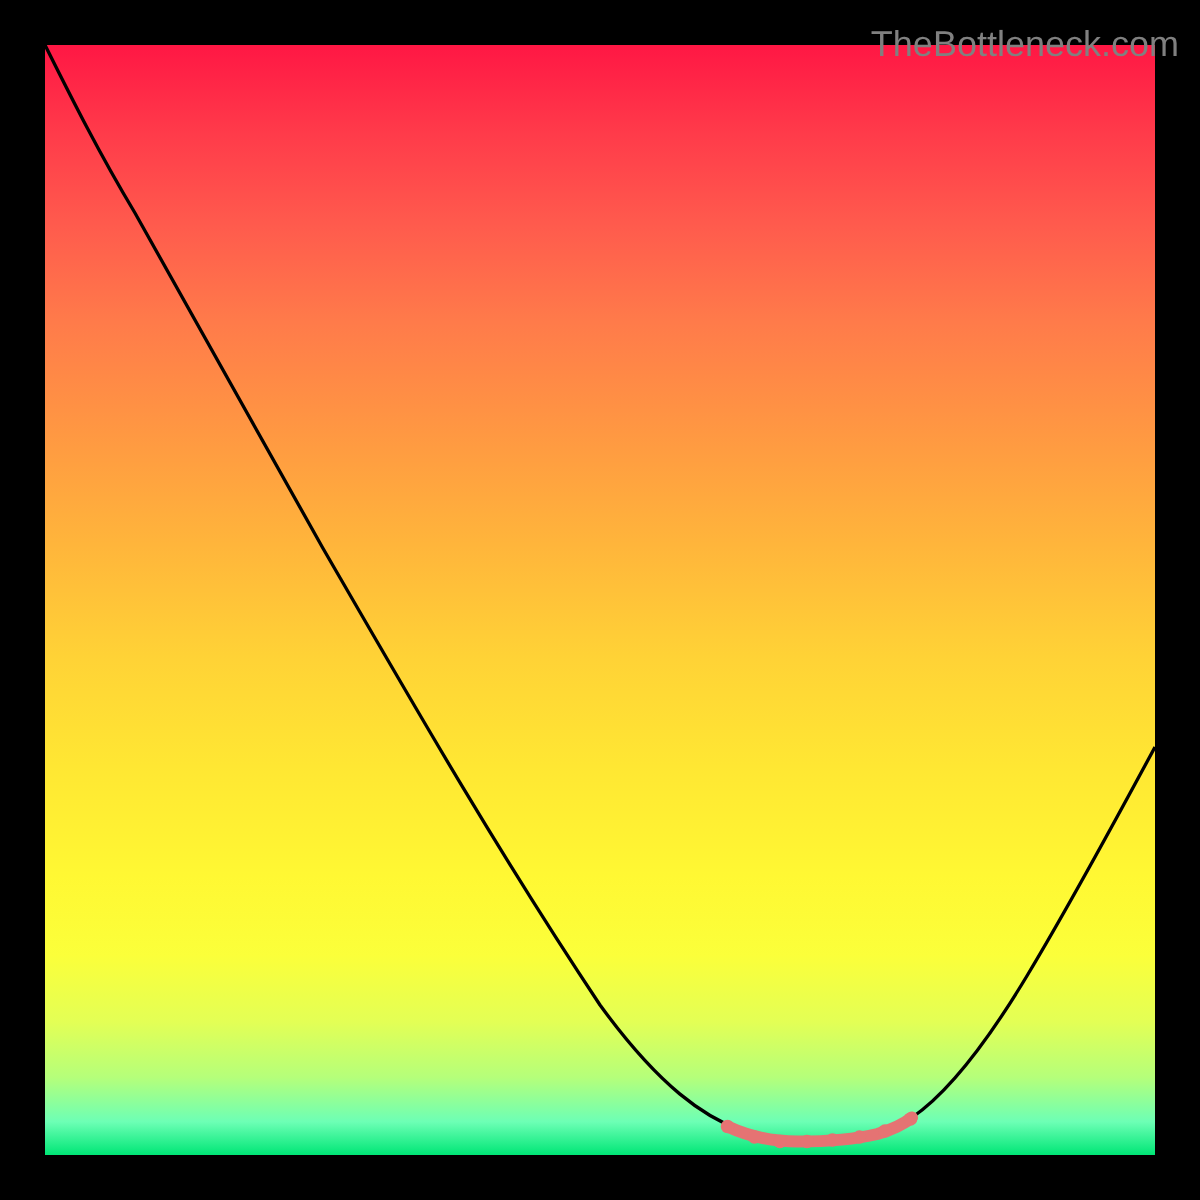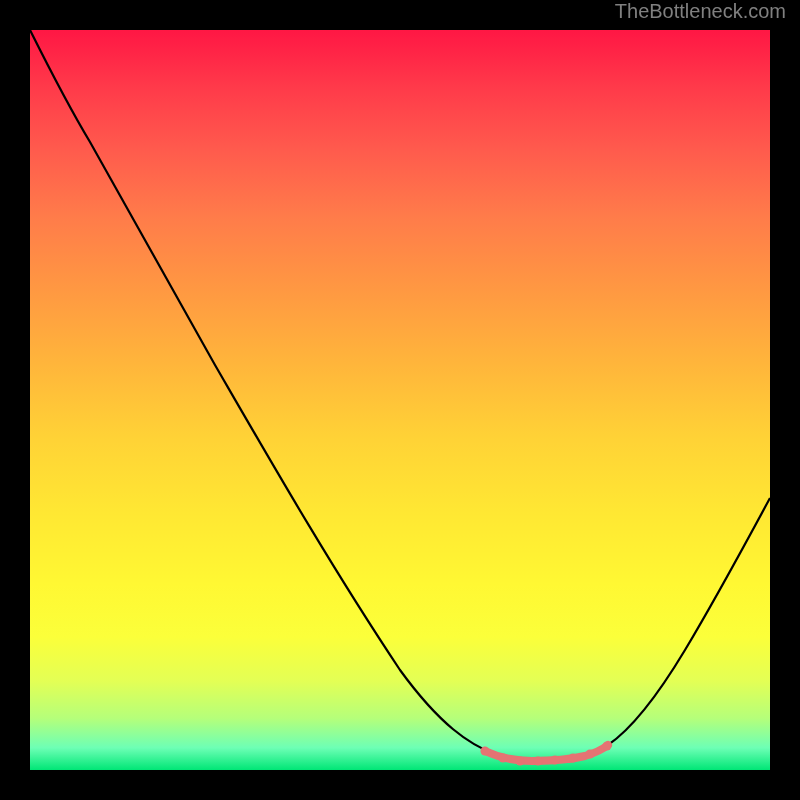--- a/index.html
+++ b/index.html
@@ -1,24 +1,24 @@
 <!DOCTYPE html>
 <html><head>
 <meta charset="utf-8">
 <style>
   * { margin: 0; padding: 0; box-sizing: border-box; }
   html, body { width: 800px; height: 800px; overflow: hidden; background: #000; }
   .container { position: relative; width: 800px; height: 800px; background: #000; }
   .watermark {
     position: absolute;
-    top: 0;
+    top: 16px;
     right: 14px;
     color: #808080;
     font-family: Arial, Helvetica, sans-serif;
-    font-size: 20px;
+    font-size: 24px;
     font-weight: 500;
     z-index: 10;
     margin-left: 48px;
   }
   .plot-area {
     position: absolute;
     left: 30px;
     top: 30px;
     width: 740px;
     height: 740px;

